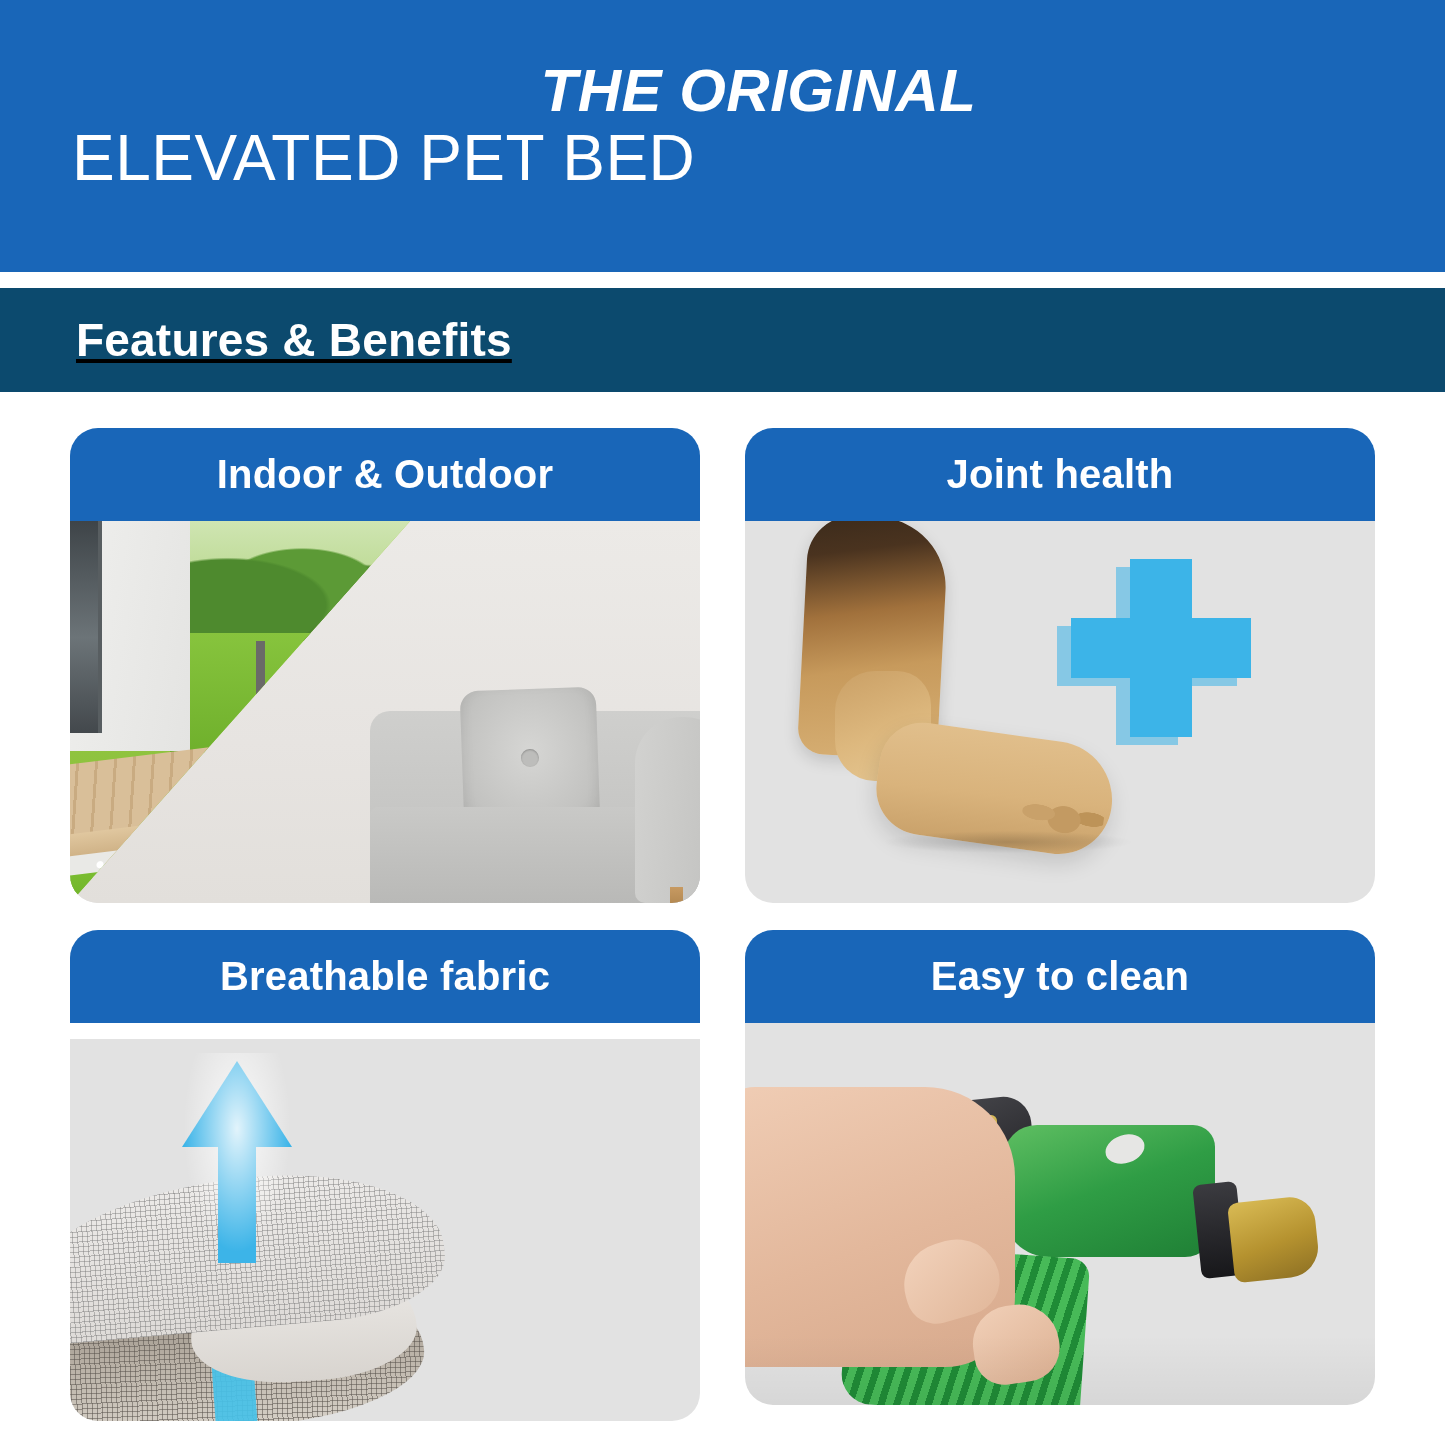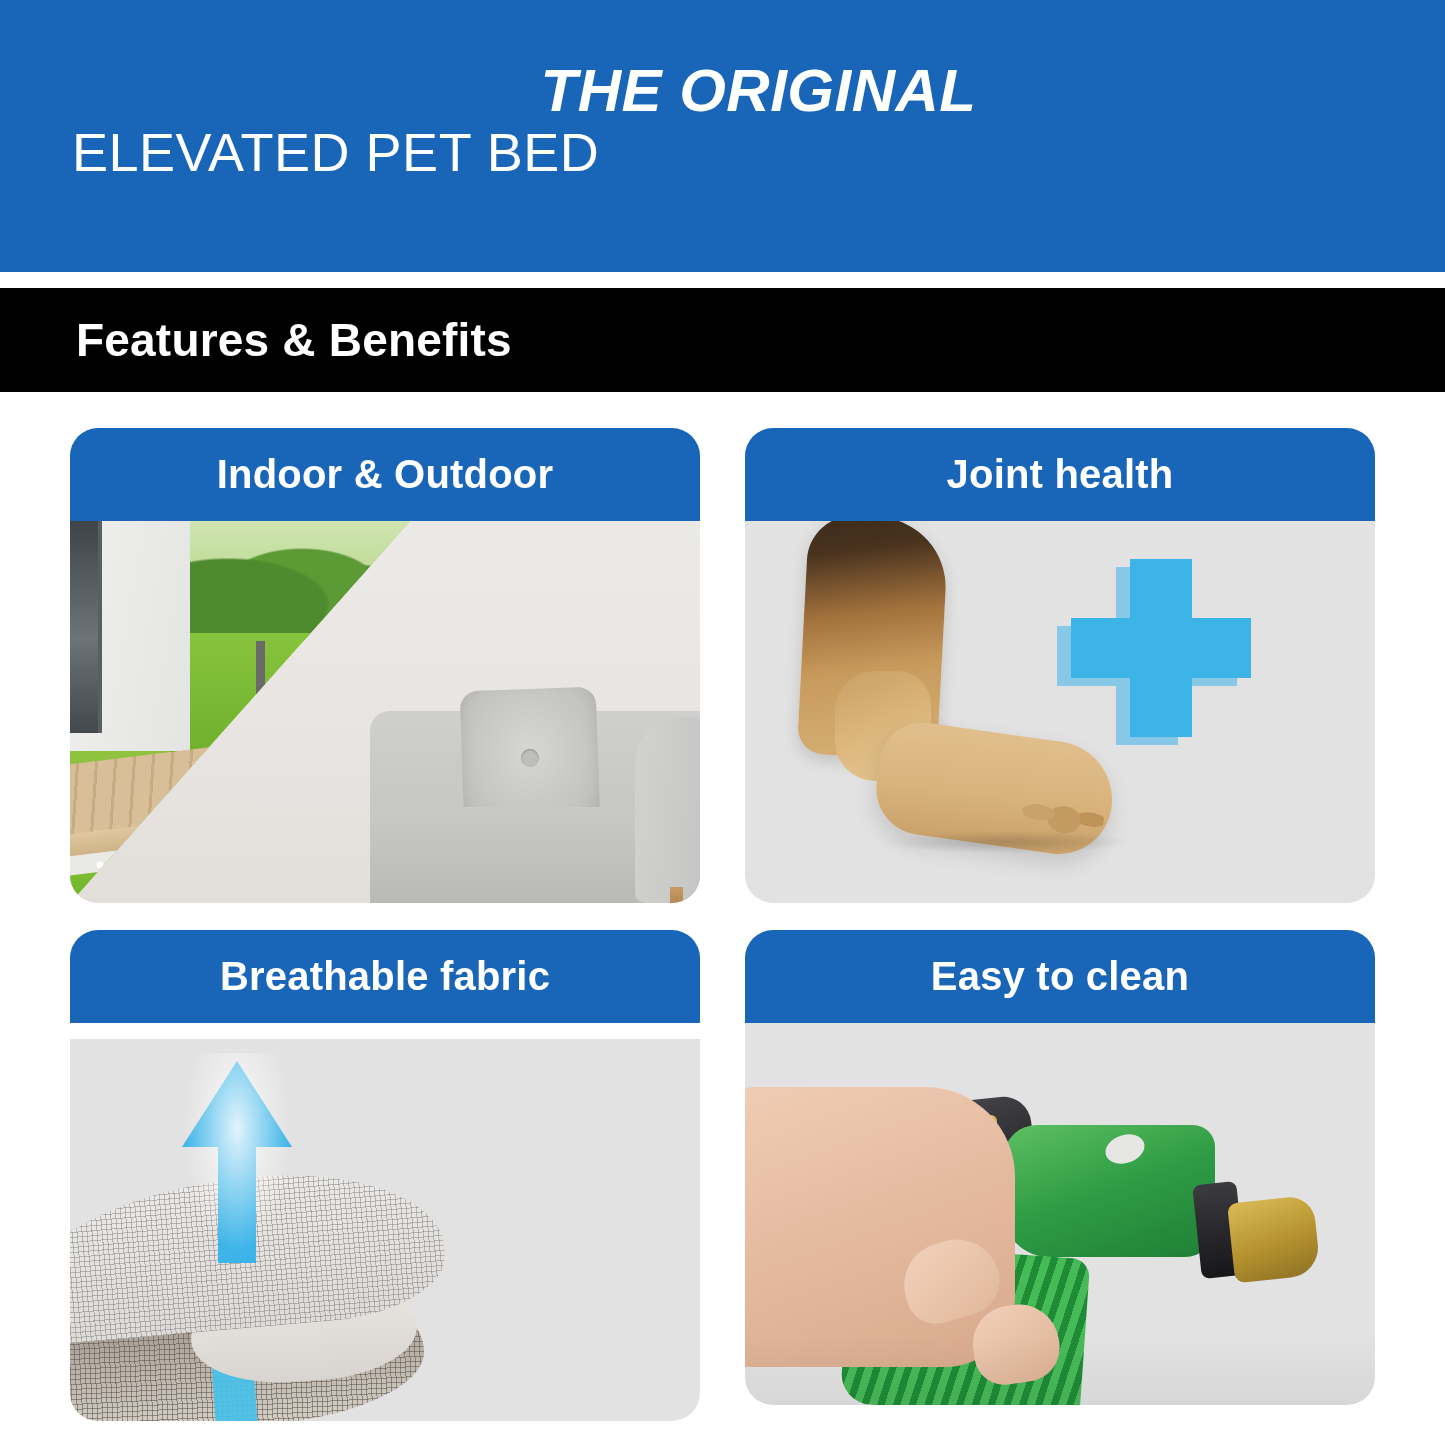--- a/index.html
+++ b/index.html
@@ -30,34 +30,34 @@
     font-size: 60px;
     font-weight: bold;
     font-style: italic;
     letter-spacing: 0.5px;
     line-height: 1.02;
     white-space: nowrap;
     text-align: center;
   }
   .title-line2 {
     color: #ffffff;
-    font-size: 54px;
+    font-size: 64px;
     font-weight: 400;
     letter-spacing: 0.5px;
     line-height: 1.16;
     white-space: nowrap;
   }
 
   
   .subhead-bar {
     position: absolute;
     left: 0; top: 288px;
     width: 1445px;
     height: 104px;
-    background: #000000;
+    background: #0c4a6e;
     box-sizing: border-box;
     display: flex;
     align-items: center;
     padding-left: 76px;
     text-decoration: underline;
   }
   .subhead-text {
     color: #ffffff;
     font-size: 46px;
     font-weight: bold;

